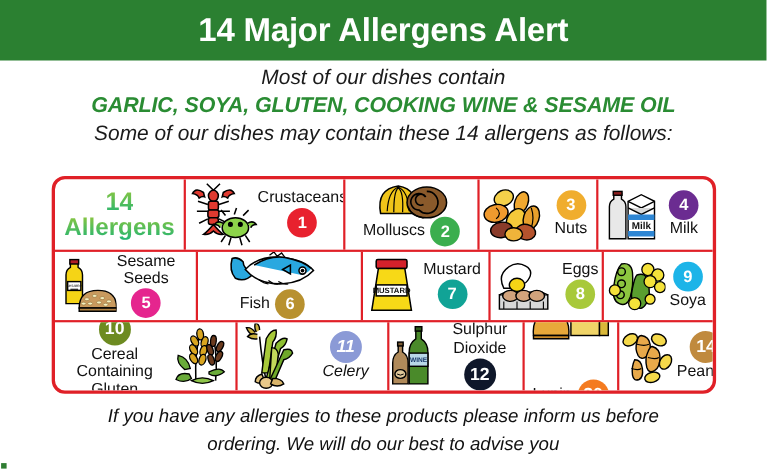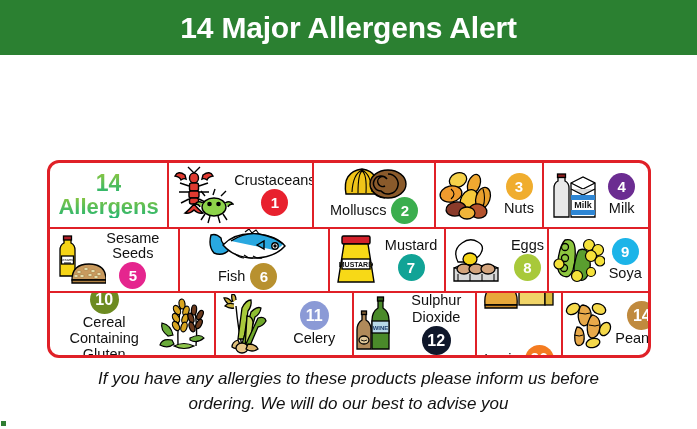--- a/index.html
+++ b/index.html
@@ -117,20 +117,25 @@
 </style>
 </head>
 <body>
 
 <div class="poster">
 
   <div class="banner" style="background: rgb(43, 128, 49);">
     <div class="banner-title" style="color: rgb(255, 255, 255);">14 Major Allergens Alert</div>
   </div>
 
+  <div class="subtitle">
+    <div class="sub-line1">Most of our dishes contain</div>
+    <div class="sub-line2" style="color: rgb(42, 140, 51);">GARLIC, SOYA, GLUTEN, COOKING WINE &amp; SESAME OIL</div>
+    <div class="sub-line3">Some of our dishes may contain these 14 allergens as follows:</div>
+  </div>
 
   <div class="table" style="border-color: rgb(224, 32, 39);">
 
     <div class="row r1">
 
       <div class="cell c1 title-cell">
         <div class="title-num">14</div>
         <div class="title-word">Allergens</div>
       </div>
 
@@ -400,21 +405,21 @@
                 <path d="M16 46 q-10 -2 -12 5 q8 4 14 -1z" fill="#6aab3a"></path>
                 <path d="M34 44 q10 -5 14 0 q-7 6 -14 2z" fill="#6aab3a"></path>
                 <path d="M18 52 q10 -5 20 0 q-10 5 -20 0z" fill="#8ec44a"></path>
               </g>
             </svg>
           </div>
         </div>
       </div>
 
       <div class="cell c2" style="border-color: rgb(224, 32, 39);">
-        <div class="cell-inner v-art-text" style="padding:0 2px;">
+        <div class="cell-inner v-art-text" style="padding:0 2px;font-style:italic;">
           <div class="art">
             <svg width="60" height="60" viewBox="0 0 60 60">
               <g stroke="#000" stroke-width="1.3">
                 <path d="M14 8 q-4 -5 -8 -4 q2 5 6 7" fill="#c8b040"></path>
                 <path d="M18 6 q0 -6 -4 -6 q-1 5 1 8" fill="#c8b040"></path>
                 <path d="M16 10 q-6 -2 -9 2 q5 3 9 2" fill="#c8b040"></path>
                 <path d="M18 12 q2 22 6 40" fill="none" stroke-width="1.4"></path>
                 <path d="M24 14 q4 -8 9 -8 q1 6 -3 11 l-4 28 l-6 0z" fill="#a8c93a"></path>
                 <path d="M33 18 q6 -6 10 -4 q-1 6 -6 9 l-8 28 l-5 -1z" fill="#8dbe32"></path>
                 <path d="M29 22 q5 0 6 6 l-3 26 l-5 0z" fill="#c2d85a"></path>

